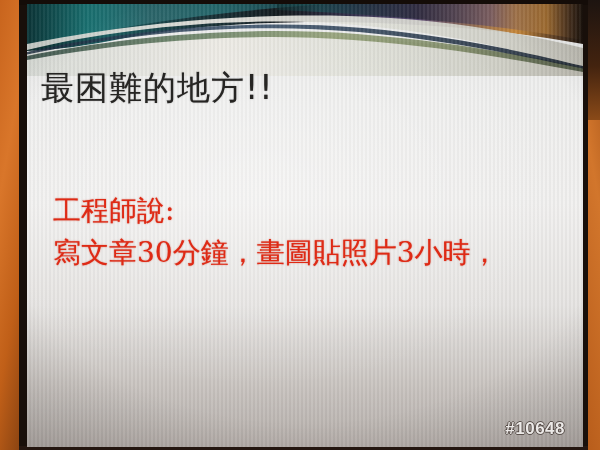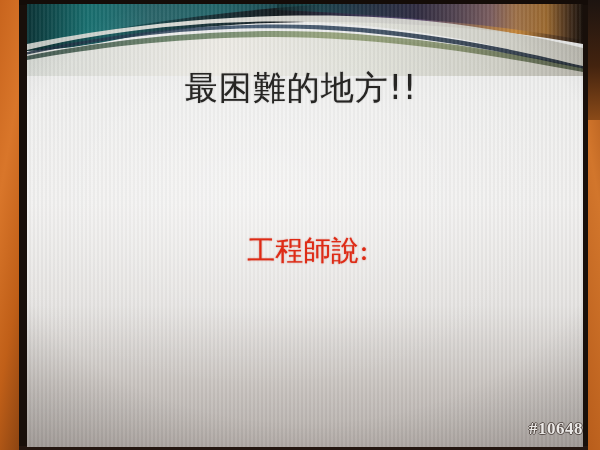--- a/index.html
+++ b/index.html
@@ -14,21 +14,20 @@
     font-family: "DejaVu Sans", sans-serif;
   }
 
   
   #photo {
     position: relative;
     width: 600px;
     height: 450px;
     overflow: hidden;
     background: #2a1a10;
-    text-align: center;
   }
 
   
   .frame-left {
     position: absolute;
     left: 0; top: 0;
     width: 19px; height: 450px;
     background: linear-gradient(100deg, #c8641d 0%, #d9762a 35%, #c05f18 70%, #8d4512 100%);
     z-index: 4;
   }
@@ -149,29 +148,29 @@
     left: 26px;
     top: 186px;
     width: 510px;
     z-index: 11;
     font-family: "DejaVu Serif", "Liberation Serif", serif;
     font-size: 28px;
     line-height: 42px;
     color: #df2a15;
     text-shadow: 0 0 1.4px rgba(200,40,20,0.75);
   }
-  .body-text .line { white-space: nowrap; margin-top: 40px; }
+  .body-text .line { white-space: nowrap; }
 
   
   .watermark {
     position: absolute;
-    right: 0;
+    right: 18px;
     bottom: 8px;
     z-index: 12;
-    font-family: Liberation Serif, serif;
+    font-family: Liberation Sans, sans-serif;
     font-size: 17px;
     font-weight: bold;
     letter-spacing: 0.5px;
     color: #f2f0ee;
     text-shadow:
       1px 0 0 rgba(70,60,55,0.85),
       -1px 0 0 rgba(70,60,55,0.85),
       0 1px 0 rgba(70,60,55,0.85),
       0 -1px 0 rgba(70,60,55,0.85);
     opacity: 0.92;
@@ -251,20 +250,21 @@
 
         <path d="M0,48 C95,27 215,14 336,24 C436,33 505,50 556,62 L556,64.5
                  C498,53 428,37 332,28 C212,17 94,31 0,50.5 Z" fill="url(#gThin)" opacity="0.85"></path>
       </svg>
     </div>
 
     <div class="title">最困難的地方!!</div>
 
     <div class="body-text">
       <div class="line">工程師說:</div>
+      <div class="line">寫文章30分鐘，畫圖貼照片3小時，</div>
     </div>
 
     <div class="scanlines"></div>
     <div class="vignette"></div>
 
     <div class="watermark">#10648</div>
   </div>
 
   <div class="bezel-top"></div>
   <div class="bezel-bottom"></div>

